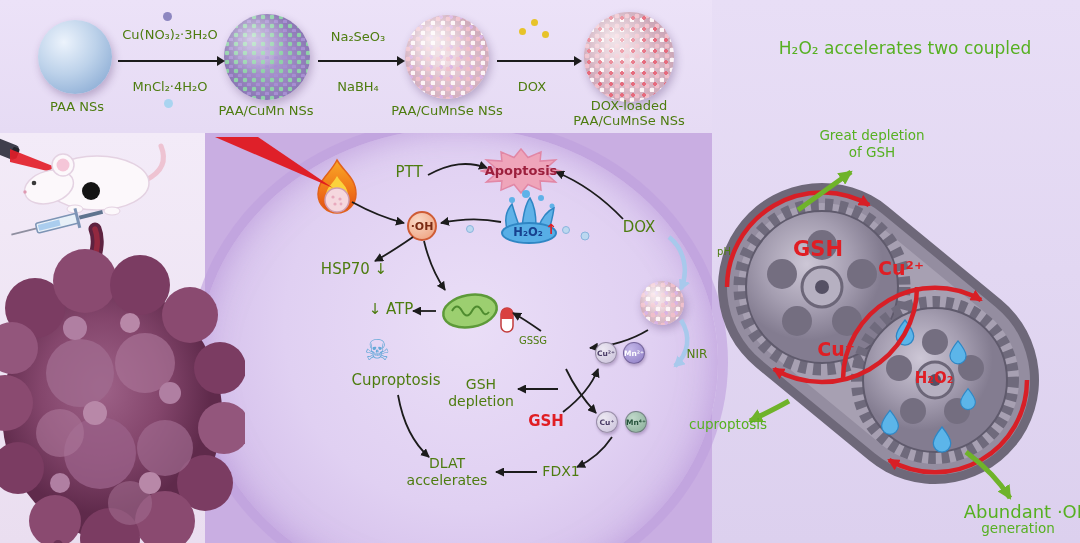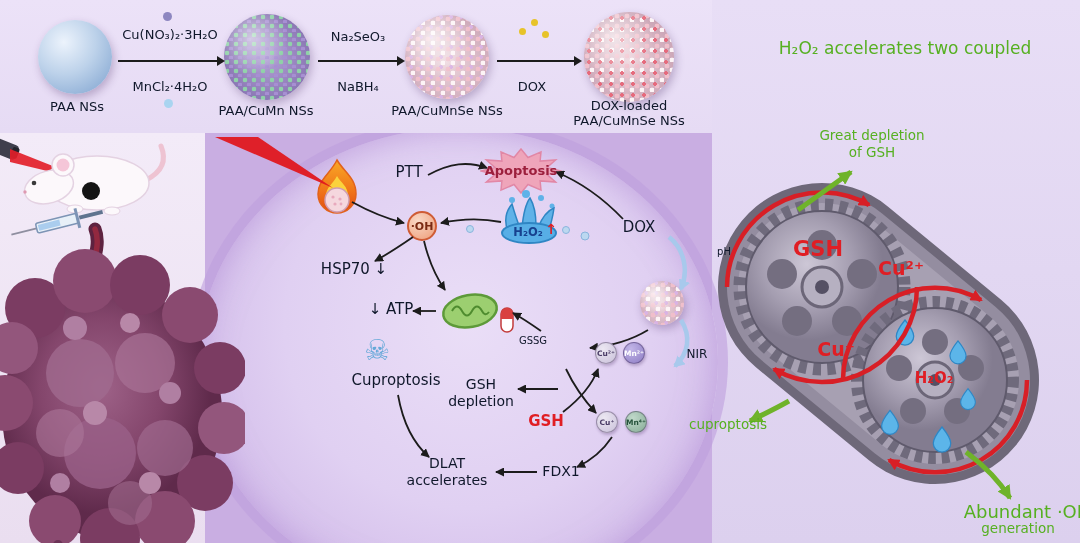--- a/index.html
+++ b/index.html
@@ -8,21 +8,21 @@
   .canvas{position:relative;width:1080px;height:543px;overflow:hidden;background:#e7ddf3;}
   .abs{position:absolute;}
   .panel{position:absolute;z-index:0;}
   .banner{left:0;top:0;width:712px;height:133px;background:linear-gradient(180deg,#ece2f8,#e6dbf4);z-index:2;}
   .leftpanel{left:0;top:133px;width:206px;height:410px;background:linear-gradient(180deg,#f3ebf8,#eadef0);}
   .midpanel{left:205px;top:133px;width:512px;height:410px;background:#c9aee2;}
   .rightpanel{left:712px;top:0;width:368px;height:543px;background:linear-gradient(180deg,#e8def6,#dcd0ee);}
   .cell{position:absolute;left:198px;top:128px;width:520px;height:468px;border-radius:50%;z-index:1;
         background:radial-gradient(circle at 52% 42%, #eadef7 0%, #e0d0f2 48%, #d3bdea 76%, #c7ace3 100%);
         box-shadow:0 0 0 10px rgba(190,158,222,.6), inset 0 0 34px rgba(168,128,205,.55);}
-  .lbl{position:absolute;transform:translate(-50%,-50%);white-space:nowrap;color:#0f172a;z-index:6;text-align:center;line-height:1.15;}
+  .lbl{position:absolute;transform:translate(-50%,-50%);white-space:nowrap;color:#4d7c0f;z-index:6;text-align:center;line-height:1.15;}
   .green{color:#56b021;}
   .redtx{color:#e01e24;font-weight:bold;}
   .blue-dk{color:#17418f;font-weight:bold;}
   .np{position:absolute;border-radius:50%;z-index:4;box-shadow:2px 4px 9px rgba(60,30,90,.28);}
   .np-blue{background:radial-gradient(circle at 35% 30%, #ecf3fc, #bdd2ea 45%, #93b2d8 80%, #7f9fc8);}
   .np-cumn{background-image:
       radial-gradient(circle at 32% 28%, rgba(255,255,255,.55), rgba(255,255,255,0) 42%),
       radial-gradient(circle at 3px 3px, #8fd1a8 2px, transparent 2.6px),
       radial-gradient(circle at 7px 8px, #a78fd3 2px, transparent 2.6px),
       radial-gradient(circle at 50% 50%, #b4a3d6, #7a66a6);

